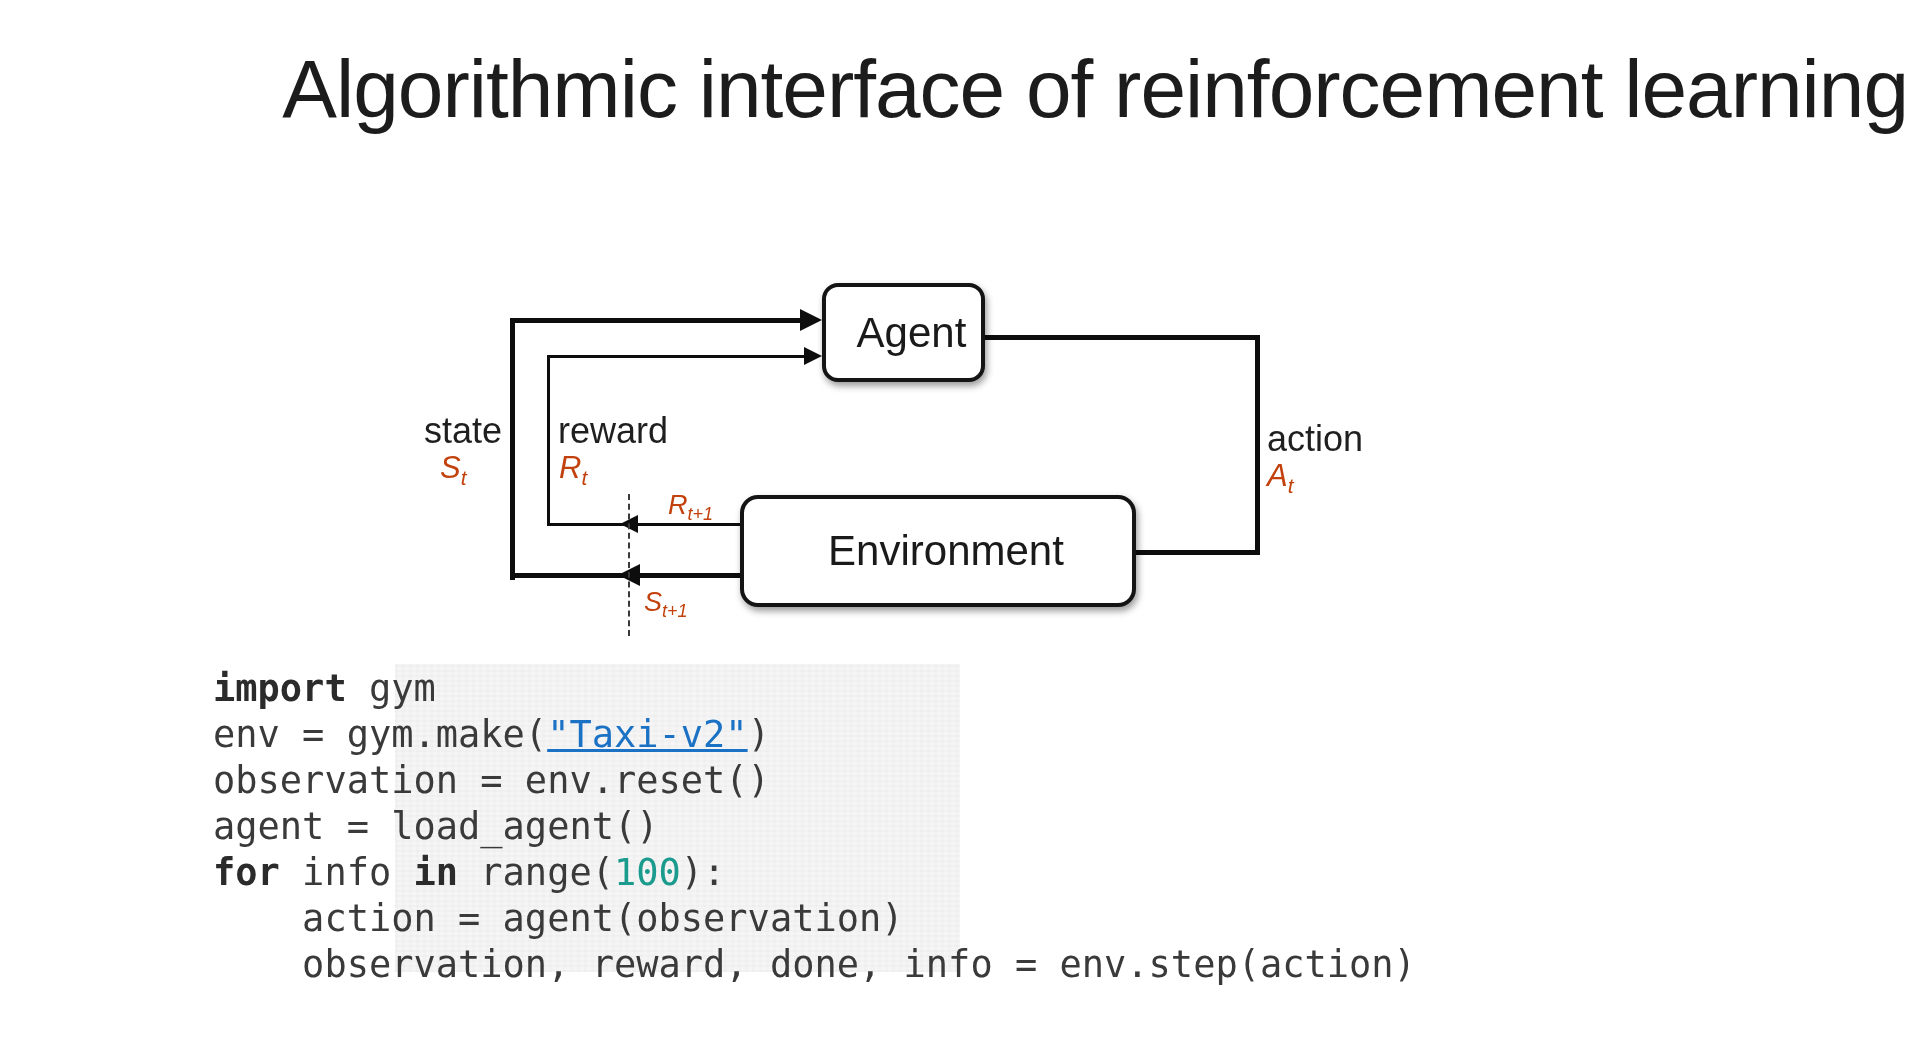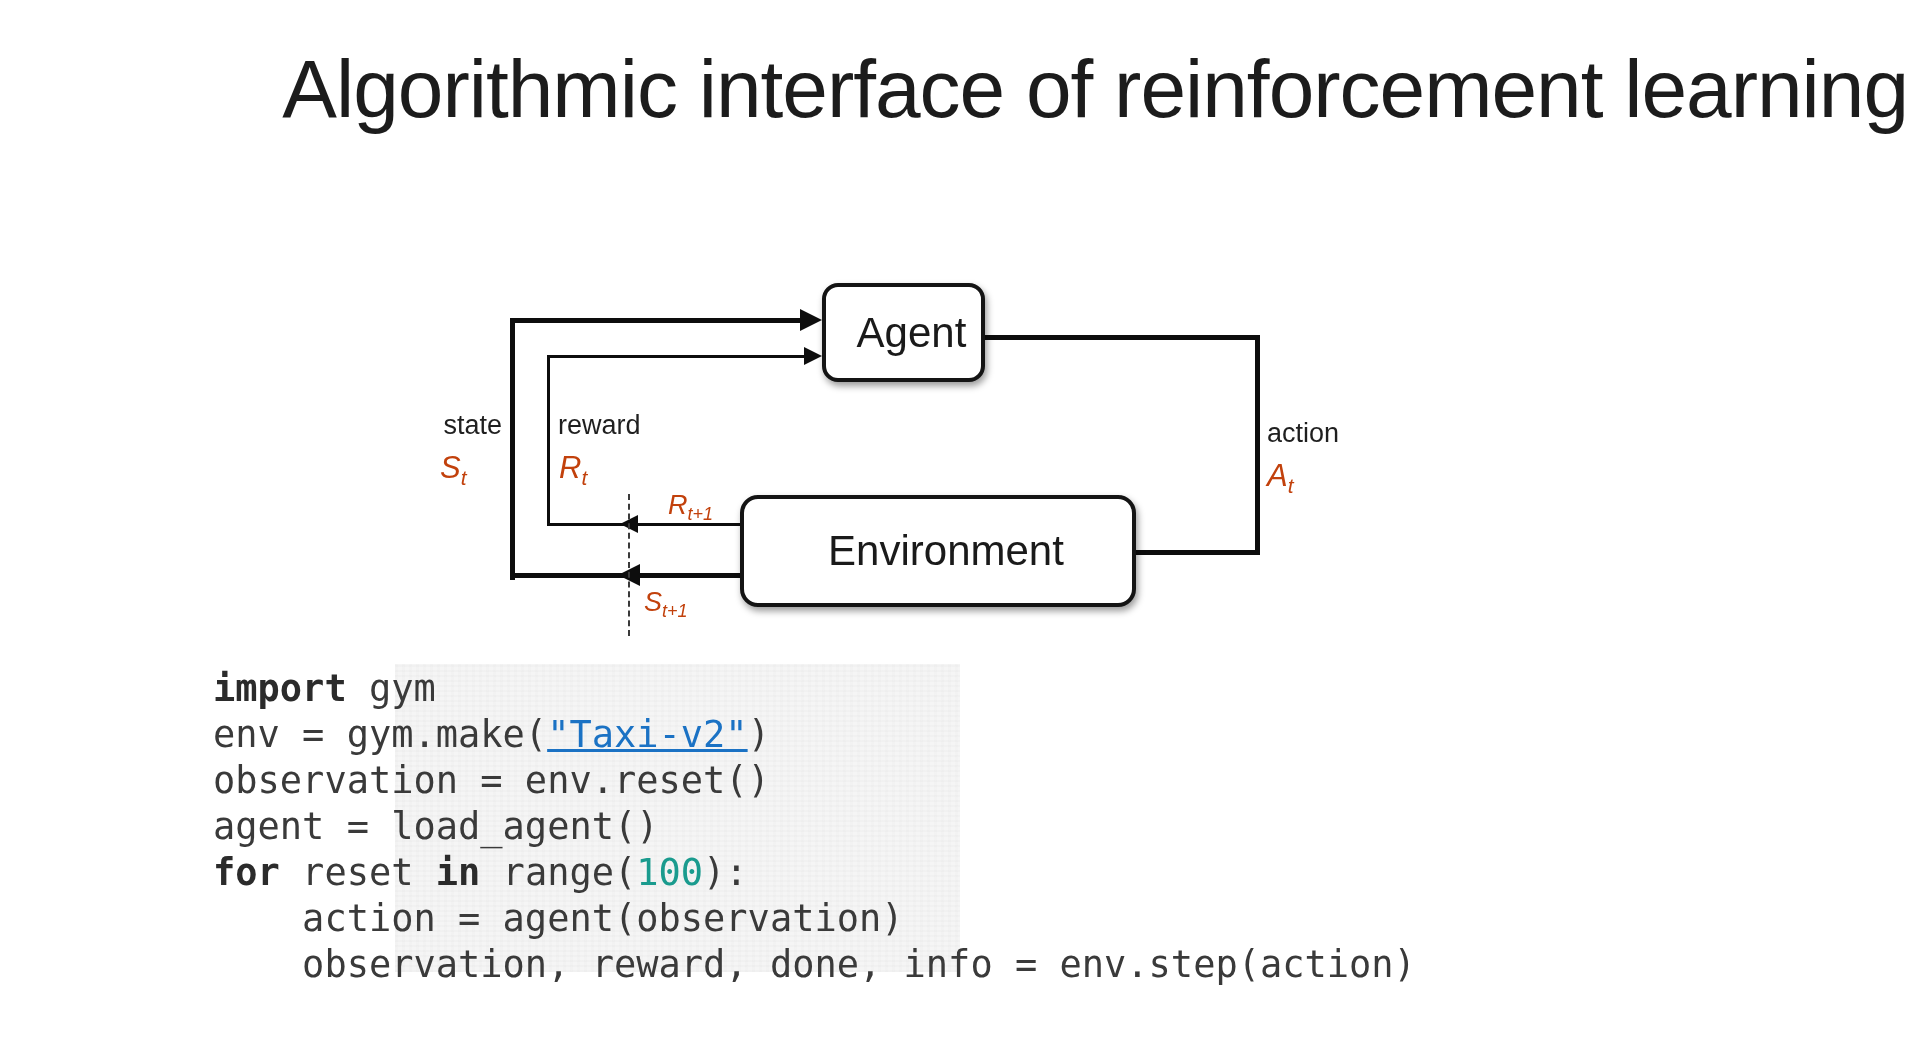--- a/index.html
+++ b/index.html
@@ -29,21 +29,21 @@
     box-shadow:2px 4px 7px rgba(0,0,0,0.40);
     font-size:42px;
     padding-left:16px;
   }
   #agent-box{left:822px;top:283px;width:163px;height:99px;border-radius:16px;z-index:3;}
   #env-box{left:740px;top:495px;width:396px;height:112px;border-radius:18px;z-index:3;}
   #dashed-boundary{
     position:absolute;left:628px;top:494px;height:142px;width:0;
     border-left:2px dashed #3a3a3a;z-index:2;
   }
-  .lbl{position:absolute;font-size:27px;color:#1f1f1f;}
+  .lbl{position:absolute;font-size:36px;color:#1f1f1f;}
   .sym{
     position:absolute;font-family:Liberation Sans, sans-serif;font-style:italic;
     font-size:31px;color:#c2410c;
   }
   .sym sub{font-size:21px;font-style:italic;}
   .sym.small{font-size:27px;}
   .sym.small sub{font-size:18px;}
   
   #watermark{
     position:absolute;left:395px;top:664px;width:565px;height:308px;z-index:0;
@@ -110,18 +110,18 @@
     <div class="sym small" style="left:644px;top:539px;margin-top:48px;"><span>S</span><sub>t+1</sub></div>
   </div>
 
   <div id="watermark"></div>
 
   <div id="code-block">
     <div class="code-line"><span class="kw">import</span><span> gym</span></div>
     <div class="code-line"><span>env = gym.make(</span><span class="link">"Taxi-v2"</span><span>)</span></div>
     <div class="code-line"><span>observation = env.reset()</span></div>
     <div class="code-line"><span>agent = load_agent()</span></div>
-    <div class="code-line"><span class="kw">for</span><span> reset </span><span class="kw">in</span><span> range(</span><span class="num">100</span><span>):</span></div>
+    <div class="code-line"><span class="kw">for</span><span> info </span><span class="kw">in</span><span> range(</span><span class="num">100</span><span>):</span></div>
     <div class="code-line"><span>    action = agent(observation)</span></div>
     <div class="code-line"><span>    observation, reward, done, info = env.step(action)</span></div>
   </div>
 
 </div>
 
 </body></html>

